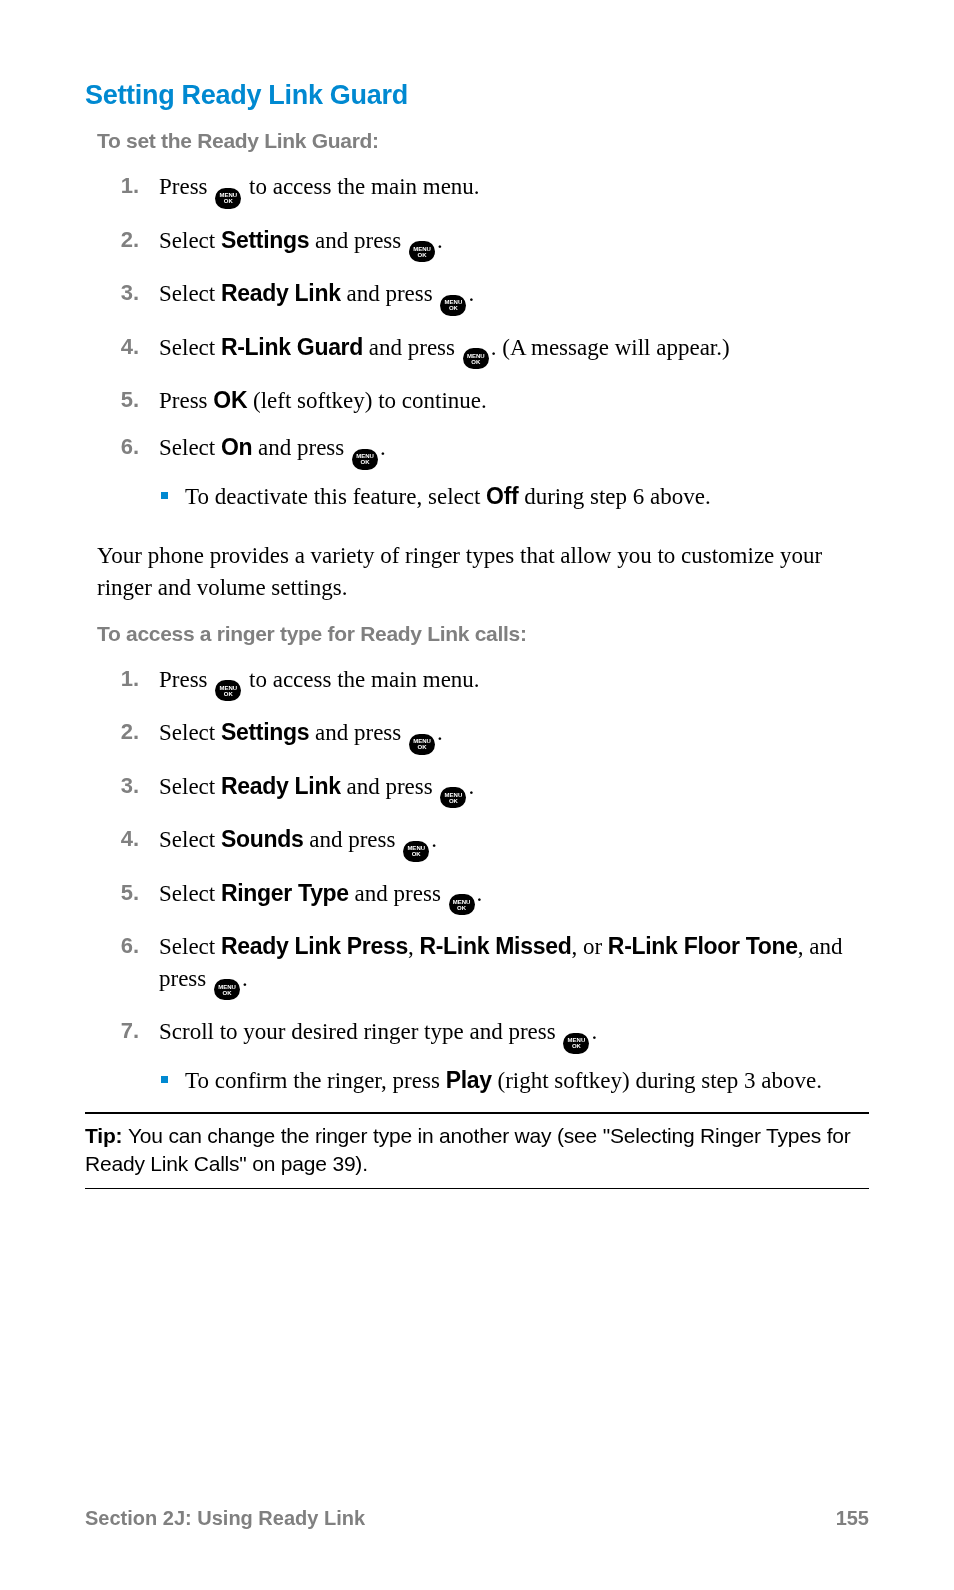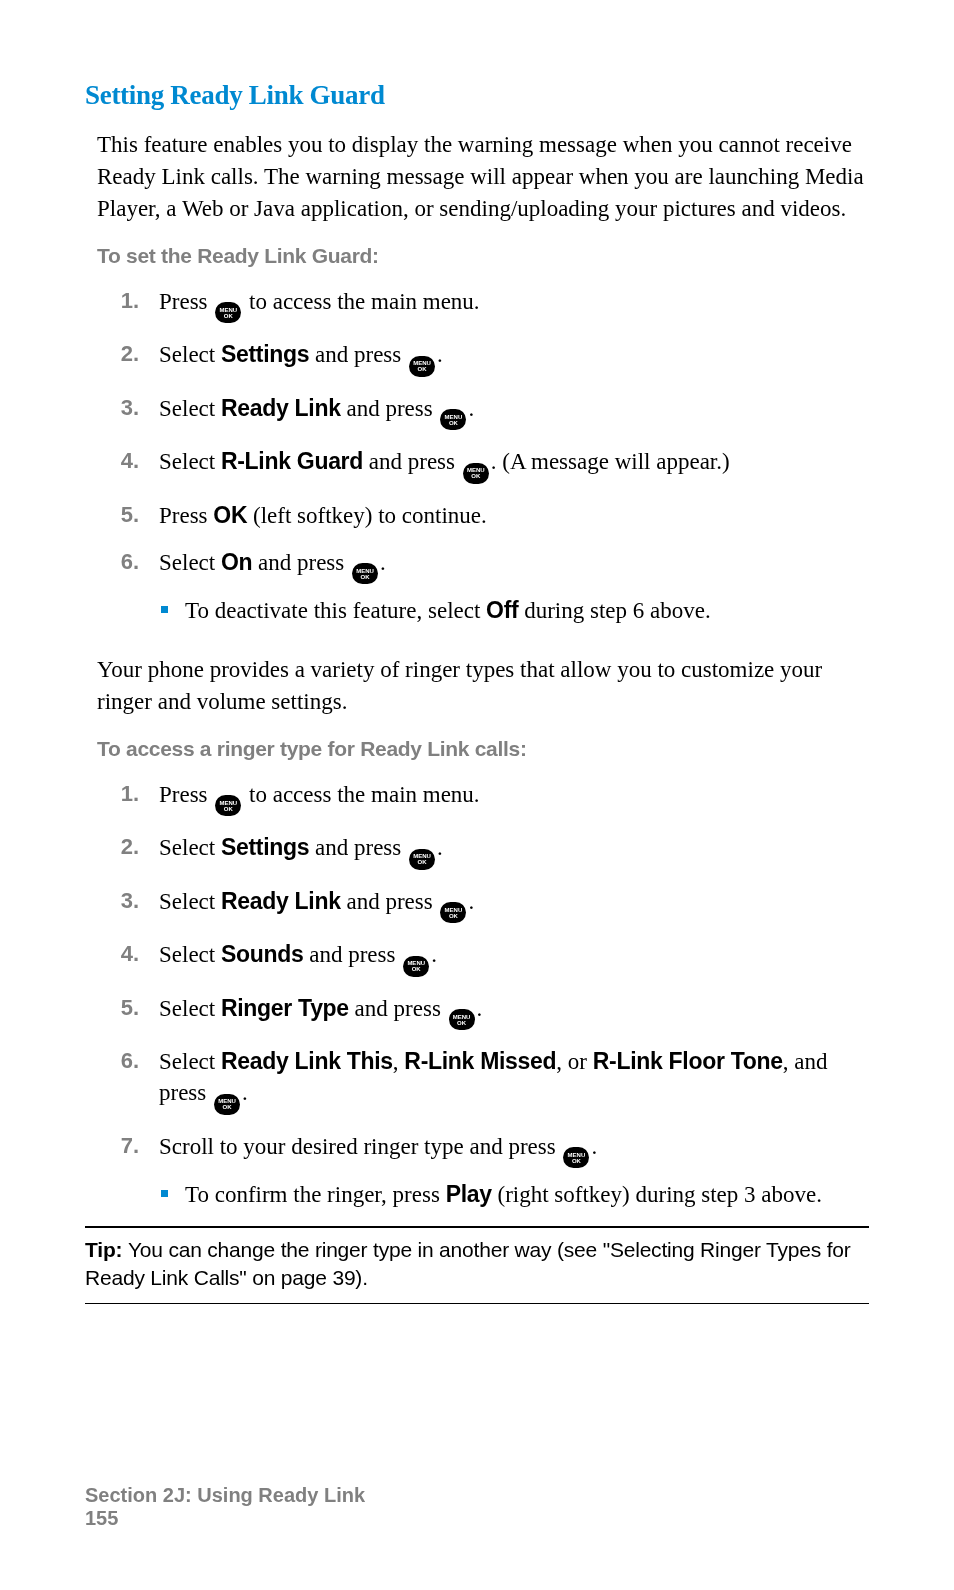--- a/index.html
+++ b/index.html
@@ -8,21 +8,21 @@
       height: 1590px;
       background: #fff;
       font-family: Georgia, 'Times New Roman', serif;
       position: relative;
     }
     .page {
       padding: 80px 85px 0 85px;
     }
     .heading {
       color: #0089d1;
-      font-family: Liberation Serif, serif;
+      font-family: Liberation Sans, sans-serif;
       font-weight: bold;
       font-size: 27px;
       margin-bottom: 18px;
       letter-spacing: -0.3px;
     }
     .body-text {
       font-size: 23px;
       line-height: 1.4;
       color: #000;
       margin-left: 12px;
@@ -118,31 +118,29 @@
       position: absolute;
       bottom: 60px;
       left: 85px;
       right: 85px;
       display: flex;
       justify-content: space-between;
       font-family: Arial, Helvetica, sans-serif;
       font-weight: bold;
       font-size: 20px;
       color: #808080;
-      flex-direction: column;
     }
     .section2 { margin-top: 28px; }
   </style>
 </head>
 <body>
 
 <div class="page">
 
   <h2 class="heading">Setting Ready Link Guard</h2>
-  <p class="body-text">This feature enables you to display the warning message when you cannot receive Ready Link calls. The warning message will appear when you are launching Media Player, a Web or Java application, or sending/uploading your pictures and videos.</p>
   <p class="subhead">To set the Ready Link Guard:</p>
 
   <ol class="steps">
     <li>
       <span>Press </span><span class="menu-icon">
           <span class="menu-icon-label">MENU
 OK</span>
         </span><span> to access the main menu.</span>
     </li>
     <li>
@@ -206,21 +204,21 @@
 OK</span>
           </span><span>.</span>
       </li>
       <li>
         <span>Select </span><span class="bold-sans">Ringer Type</span><span> and press </span><span class="menu-icon">
             <span class="menu-icon-label">MENU
 OK</span>
           </span><span>.</span>
       </li>
       <li>
-        <span>Select </span><span class="bold-sans">Ready Link This</span><span>, </span><span class="bold-sans">R-Link Missed</span><span>, or </span><span class="bold-sans">R-Link Floor Tone</span><span>, and press </span><span class="menu-icon">
+        <span>Select </span><span class="bold-sans">Ready Link Press</span><span>, </span><span class="bold-sans">R-Link Missed</span><span>, or </span><span class="bold-sans">R-Link Floor Tone</span><span>, and press </span><span class="menu-icon">
             <span class="menu-icon-label">MENU
 OK</span>
           </span><span>.</span>
       </li>
       <li>
         <span>Scroll to your desired ringer type and press </span><span class="menu-icon">
             <span class="menu-icon-label">MENU
 OK</span>
           </span><span>.</span>
         <div class="sub-bullet">

